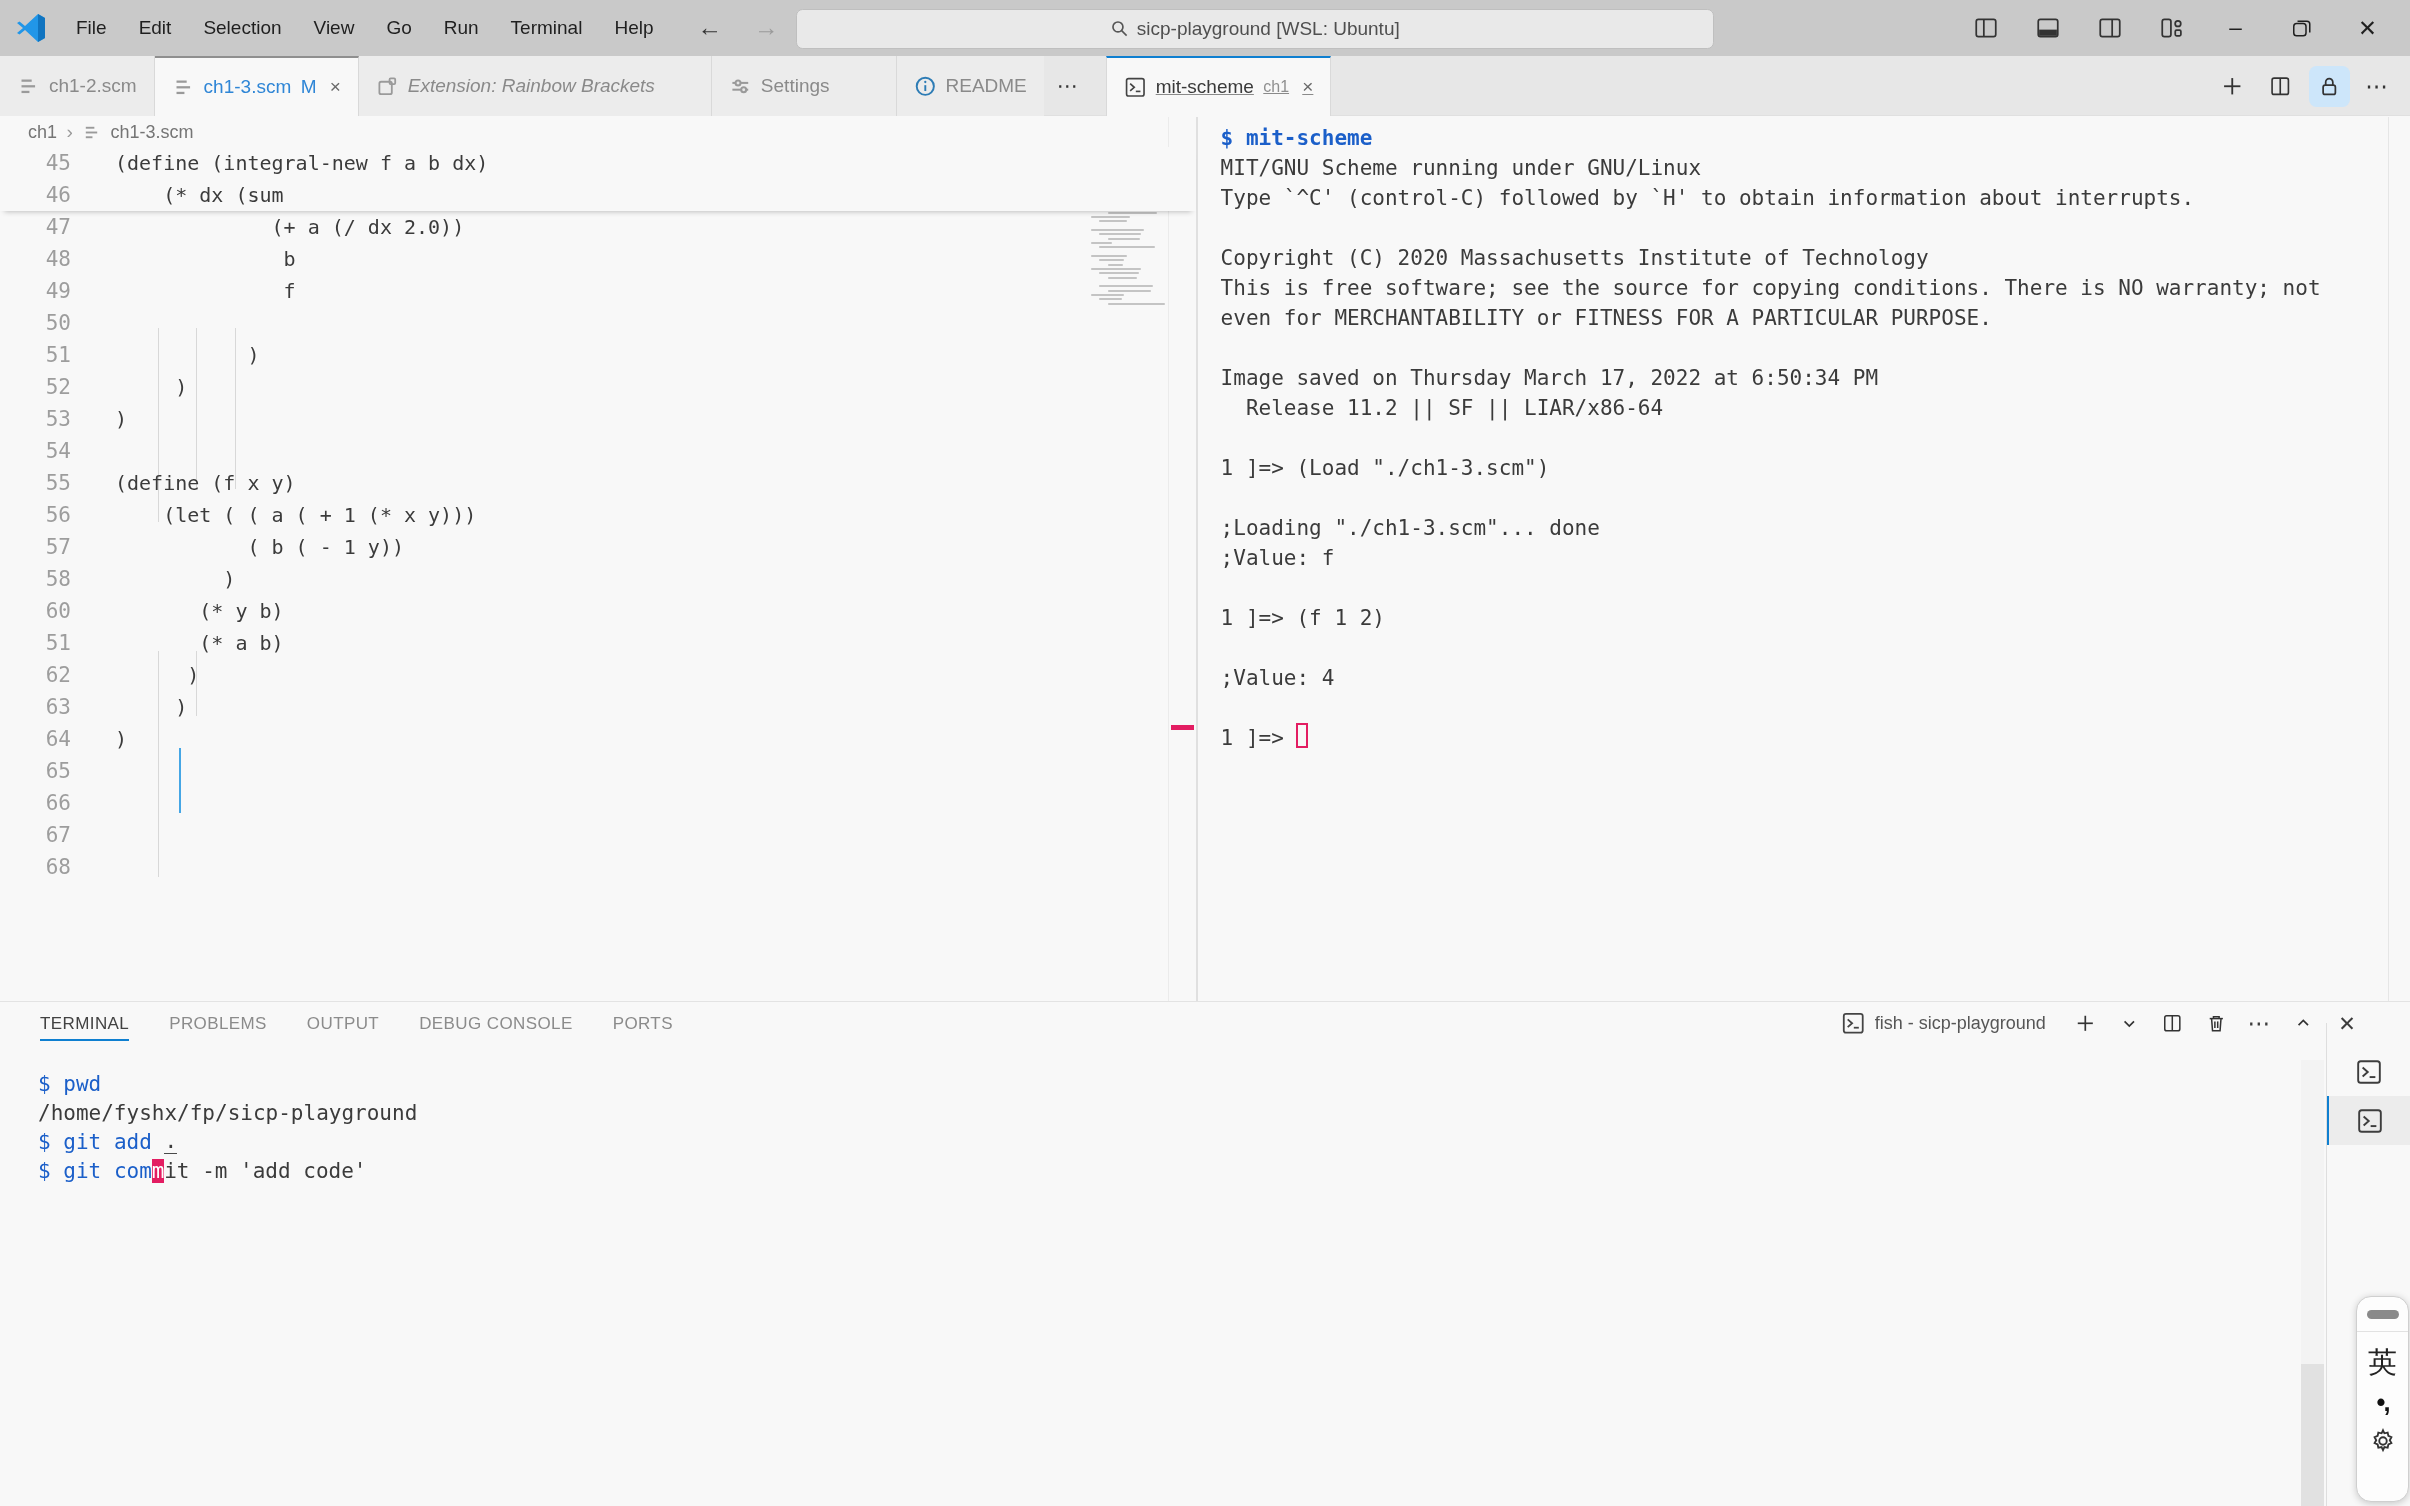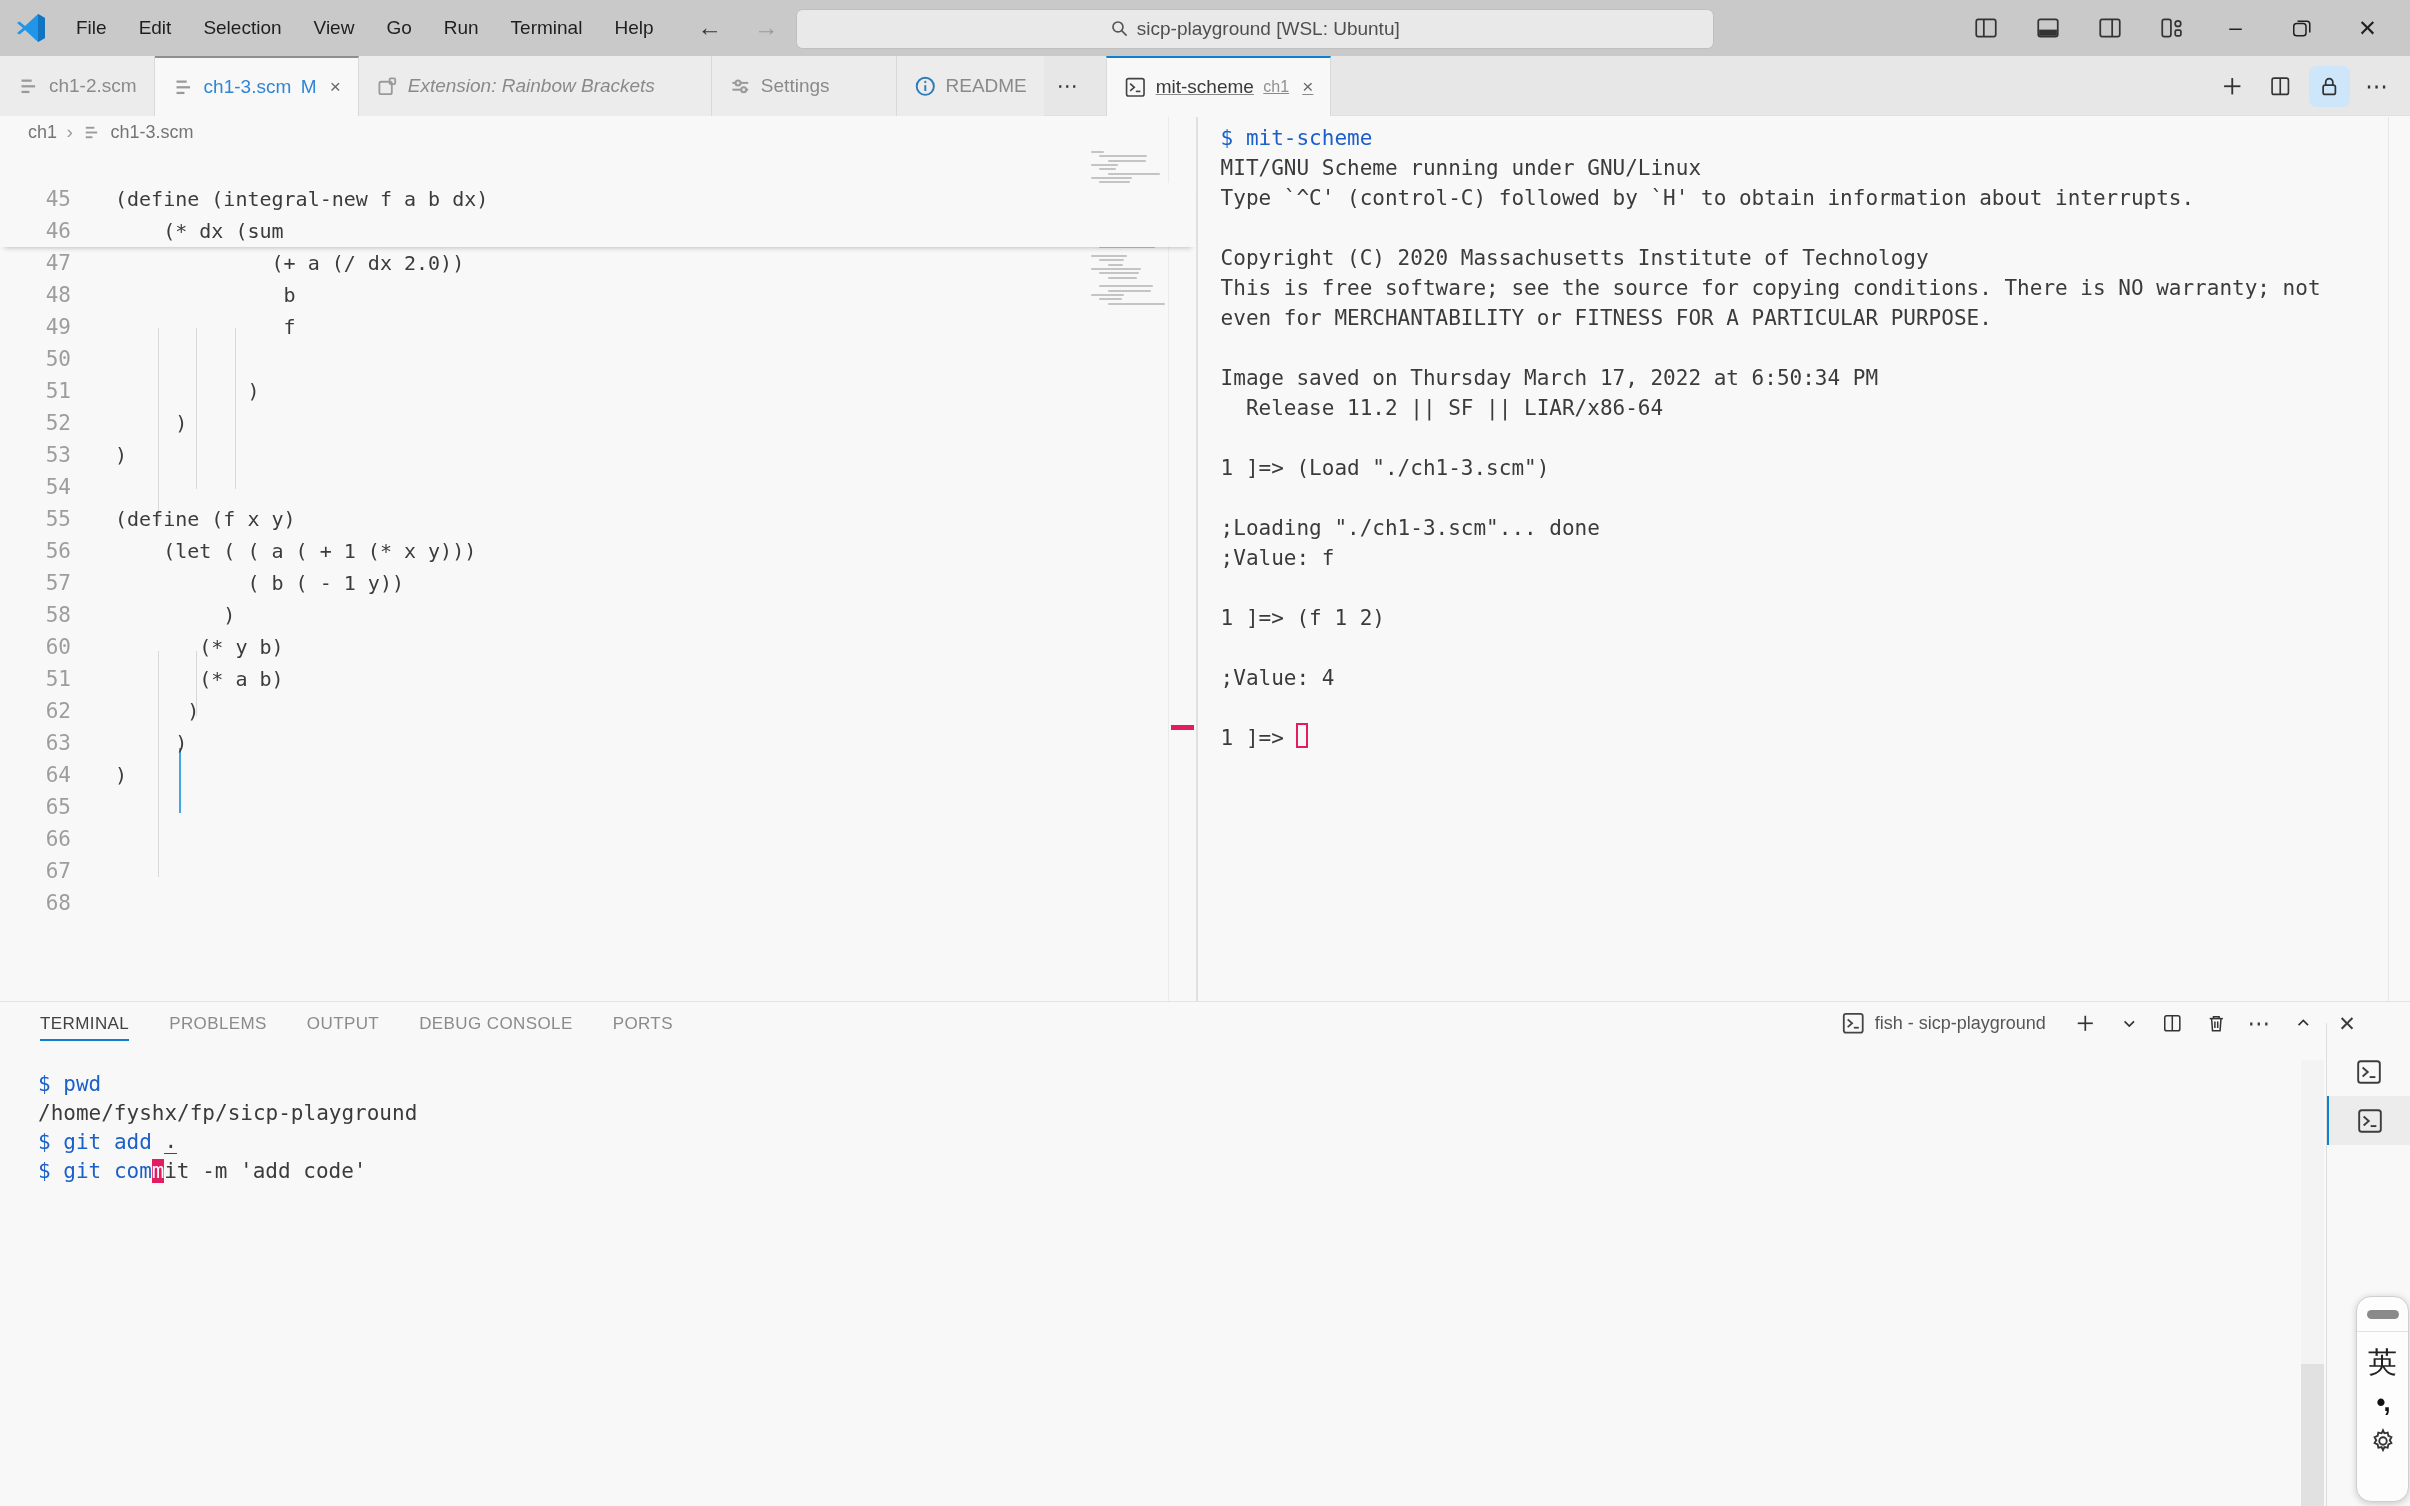--- a/index.html
+++ b/index.html
@@ -65,35 +65,35 @@
   
   #left-editor{position:absolute;left:0;top:0;width:1196px;height:884px;}
   #breadcrumb{height:30px;display:flex;align-items:center;gap:9.4px;font-size:18px;color:#757575;padding-left:28px;}
   #breadcrumb .bc-sep{font-size:19px;color:#9a9a9a;}
   #breadcrumb .ticon{width:19px;height:19px;color:#9a9a9a;}
   .erow{display:flex;height:32px;align-items:center;position:relative;}
   .erow .ln{width:71px;text-align:right;font-size:21px;color:var(--ln);flex:0 0 auto;}
   .erow .code{padding-left:44px;font-size:20px;color:var(--fg);white-space:pre;}
   .erow.active .ln{color:var(--pink);}
   .erow.active::before{content:"";position:absolute;left:73px;right:28px;top:0;bottom:0;background:#ededed;z-index:-1;}
-  #sticky{position:relative;background:var(--editor-bg);box-shadow:0 4.7px 5.6px -3.8px rgba(0,0,0,.28);z-index:3;margin-top:36px;}
+  #sticky{position:relative;background:var(--editor-bg);box-shadow:0 4.7px 5.6px -3.8px rgba(0,0,0,.28);z-index:3;}
   #code-rows{position:relative;z-index:1;}
   .iguide{position:absolute;width:0.9px;background:#d8d8d8;z-index:0;}
   .iguide.blue{background:#45a6e5;width:1.9px;}
   
   #minimap{position:absolute;left:1085px;top:34px;width:83px;height:850px;}
   .mmbar{position:absolute;height:1.9px;background:#6f6f6f;opacity:.38;border-radius:0.9px;}
   #overview-ruler{position:absolute;left:1168px;top:0;width:28px;height:884px;border-left:0.9px solid #ebebeb;}
   #cursor-marker{position:absolute;left:1171px;top:608px;width:22.6px;height:4.7px;background:var(--pink);}
 
   
   #right-editor{position:absolute;left:1198px;top:0;width:1213px;height:884px;background:var(--editor-bg);}
   #right-ruler{position:absolute;right:22.6px;top:0;width:0.9px;height:884px;background:#e6e6e6;}
   .srow{height:30px;padding-left:22.6px;font-size:21px;color:var(--fg);white-space:pre;display:flex;align-items:center;}
-  .srow.cmd{color:var(--blue);}
+  .srow.cmd{color:var(--blue);font-weight:bold;}
   #scheme-lines{padding-top:5.6px;}
   .cursor-outline{display:inline-block;width:11.3px;height:24.5px;border:2.4px solid var(--pink);vertical-align:middle;margin-bottom:3.8px;}
 
   
   #panel{position:absolute;left:0;top:1001px;width:2411px;height:506px;background:var(--editor-bg);border-top:0.9px solid #e3e3e3;}
   #panel-header{position:absolute;left:0;top:0;width:2411px;height:43px;display:flex;align-items:center;}
   .ptab{font-size:17px;letter-spacing:0.4px;color:#8b8b8b;margin-left:40px;height:43px;display:flex;align-items:center;position:relative;}
   .ptab.active{color:#424242;}
   .ptab.active::after{content:"";position:absolute;left:0;right:0;bottom:3.8px;height:1.9px;background:var(--accent);}
   #panel-right{position:absolute;right:45px;top:0;height:43px;display:flex;align-items:center;gap:5.6px;}

